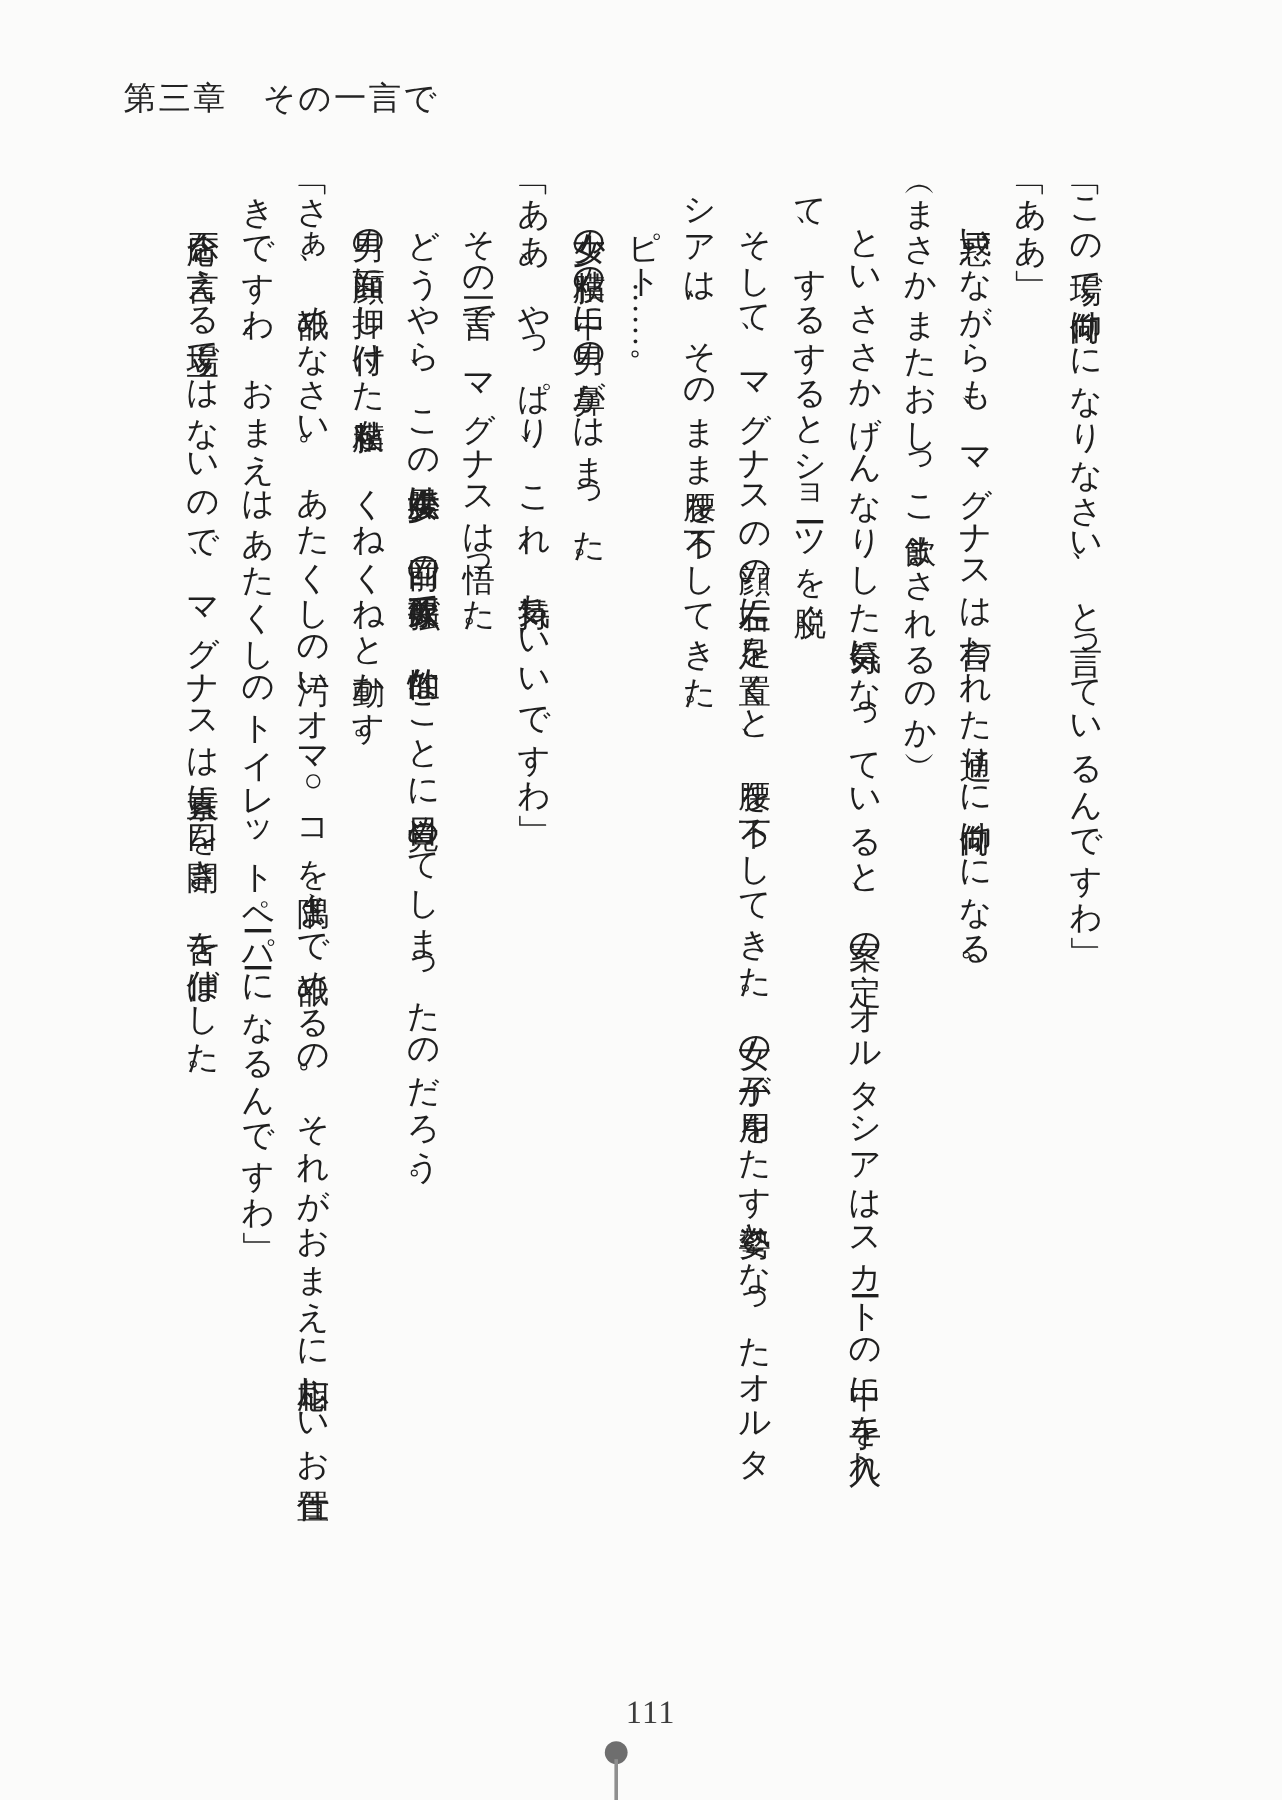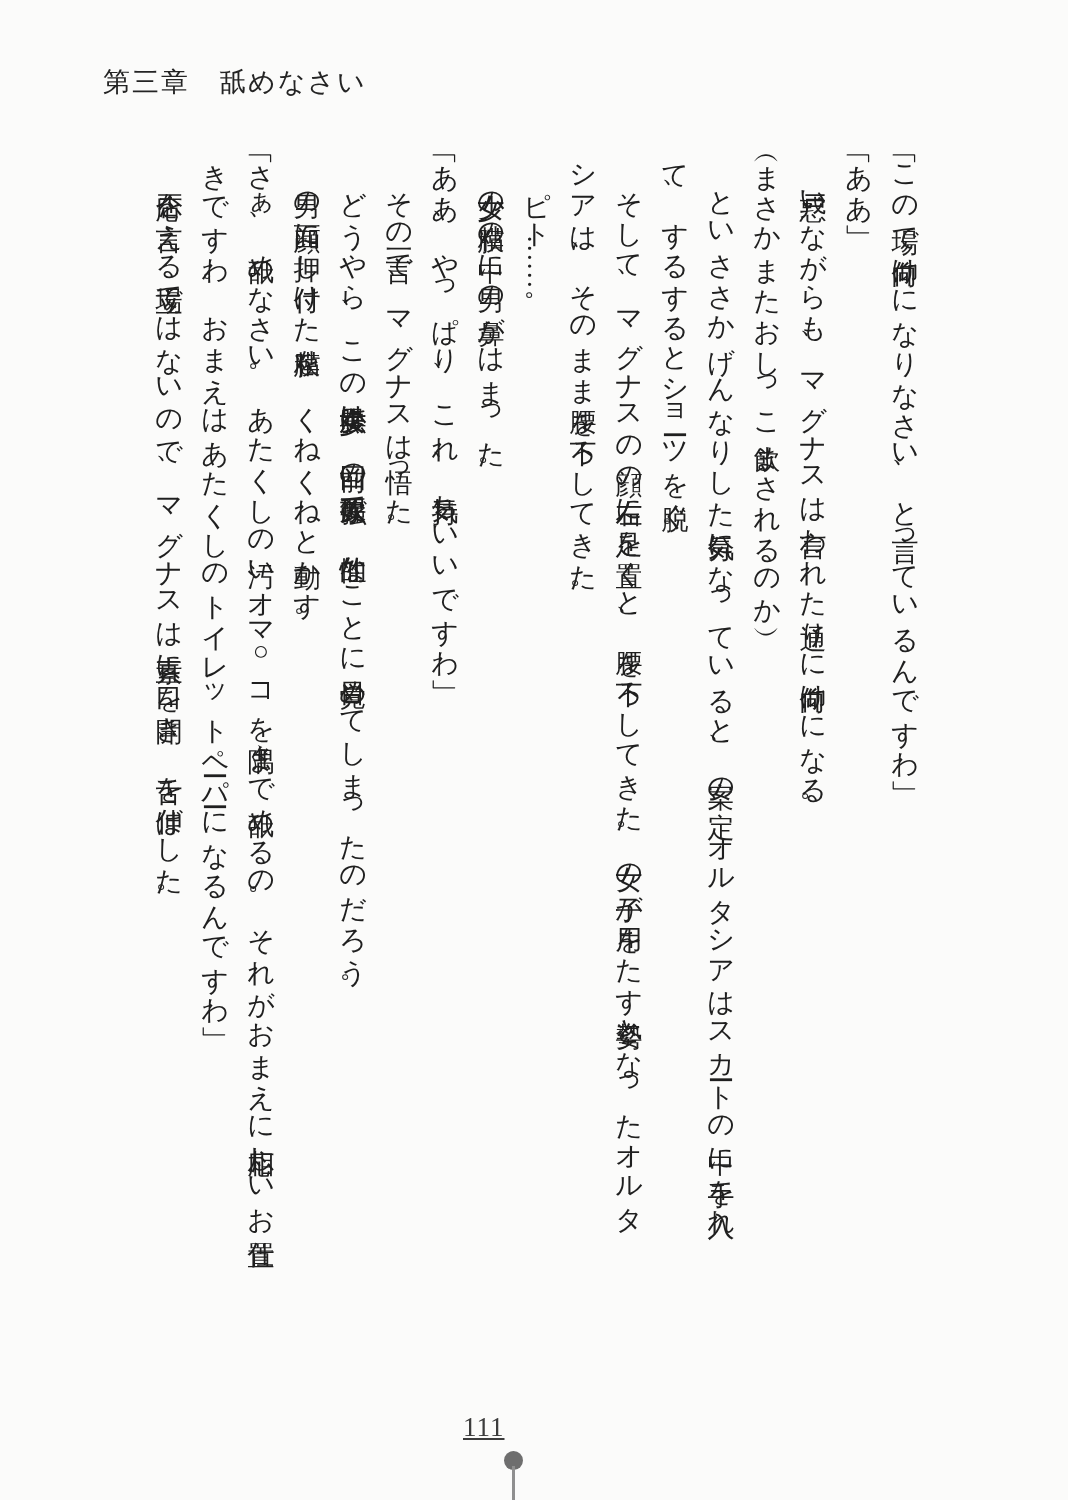--- a/index.html
+++ b/index.html
@@ -45,25 +45,24 @@
     text-indent: 0;
   }
   .para.indent {
     text-indent: 1em;
   }
   .page-number {
     position: absolute;
     top: 1412px;
     left: 463px;
     width: 100px;
-    text-align: left;
+    text-align: right;
     font-size: 27px;
     letter-spacing: 1px;
     color: #3c3c3c;
-    text-decoration: underline;
   }
   .footer-circle {
     position: absolute;
     left: 504px;
     top: 1451px;
     width: 19px;
     height: 19px;
     border-radius: 50%;
     background: #6e6e6e;
   }
@@ -74,21 +73,21 @@
     width: 3px;
     height: 34px;
     background: #8f8f8f;
   }
 </style>
 </head>
 <body>
 
 <div class="page">
 
-  <div class="chapter-header">第三章　舐めなさい</div>
+  <div class="chapter-header">第三章　その一言で</div>
 
   <div class="text-body" id="text-body">
       <p class="para">「この場で仰向けになりなさい、と言っているんですわ」</p>
       <p class="para">「ああ」</p>
       <p class="para indent">戸惑いながらも、マグナスは言われた通りに仰向けになる。</p>
       <p class="para">（まさかまたおしっこ飲まされるのか）</p>
       <p class="para indent">といささかげんなりした気分になっていると、案の定、オルタシアはスカートの中に手を入れて、するするとショーツを脱ぐ。</p>
       <p class="para indent">そして、マグナスの顔の左右に足を置くと、腰を下ろしてきた。女の子が用をたす姿勢となったオルタシアは、そのまま腰を下ろしてきた。</p>
       <p class="para indent">ピト……。</p>
       <p class="para indent">少女の粘膜の中に男の鼻がはまった。</p>

